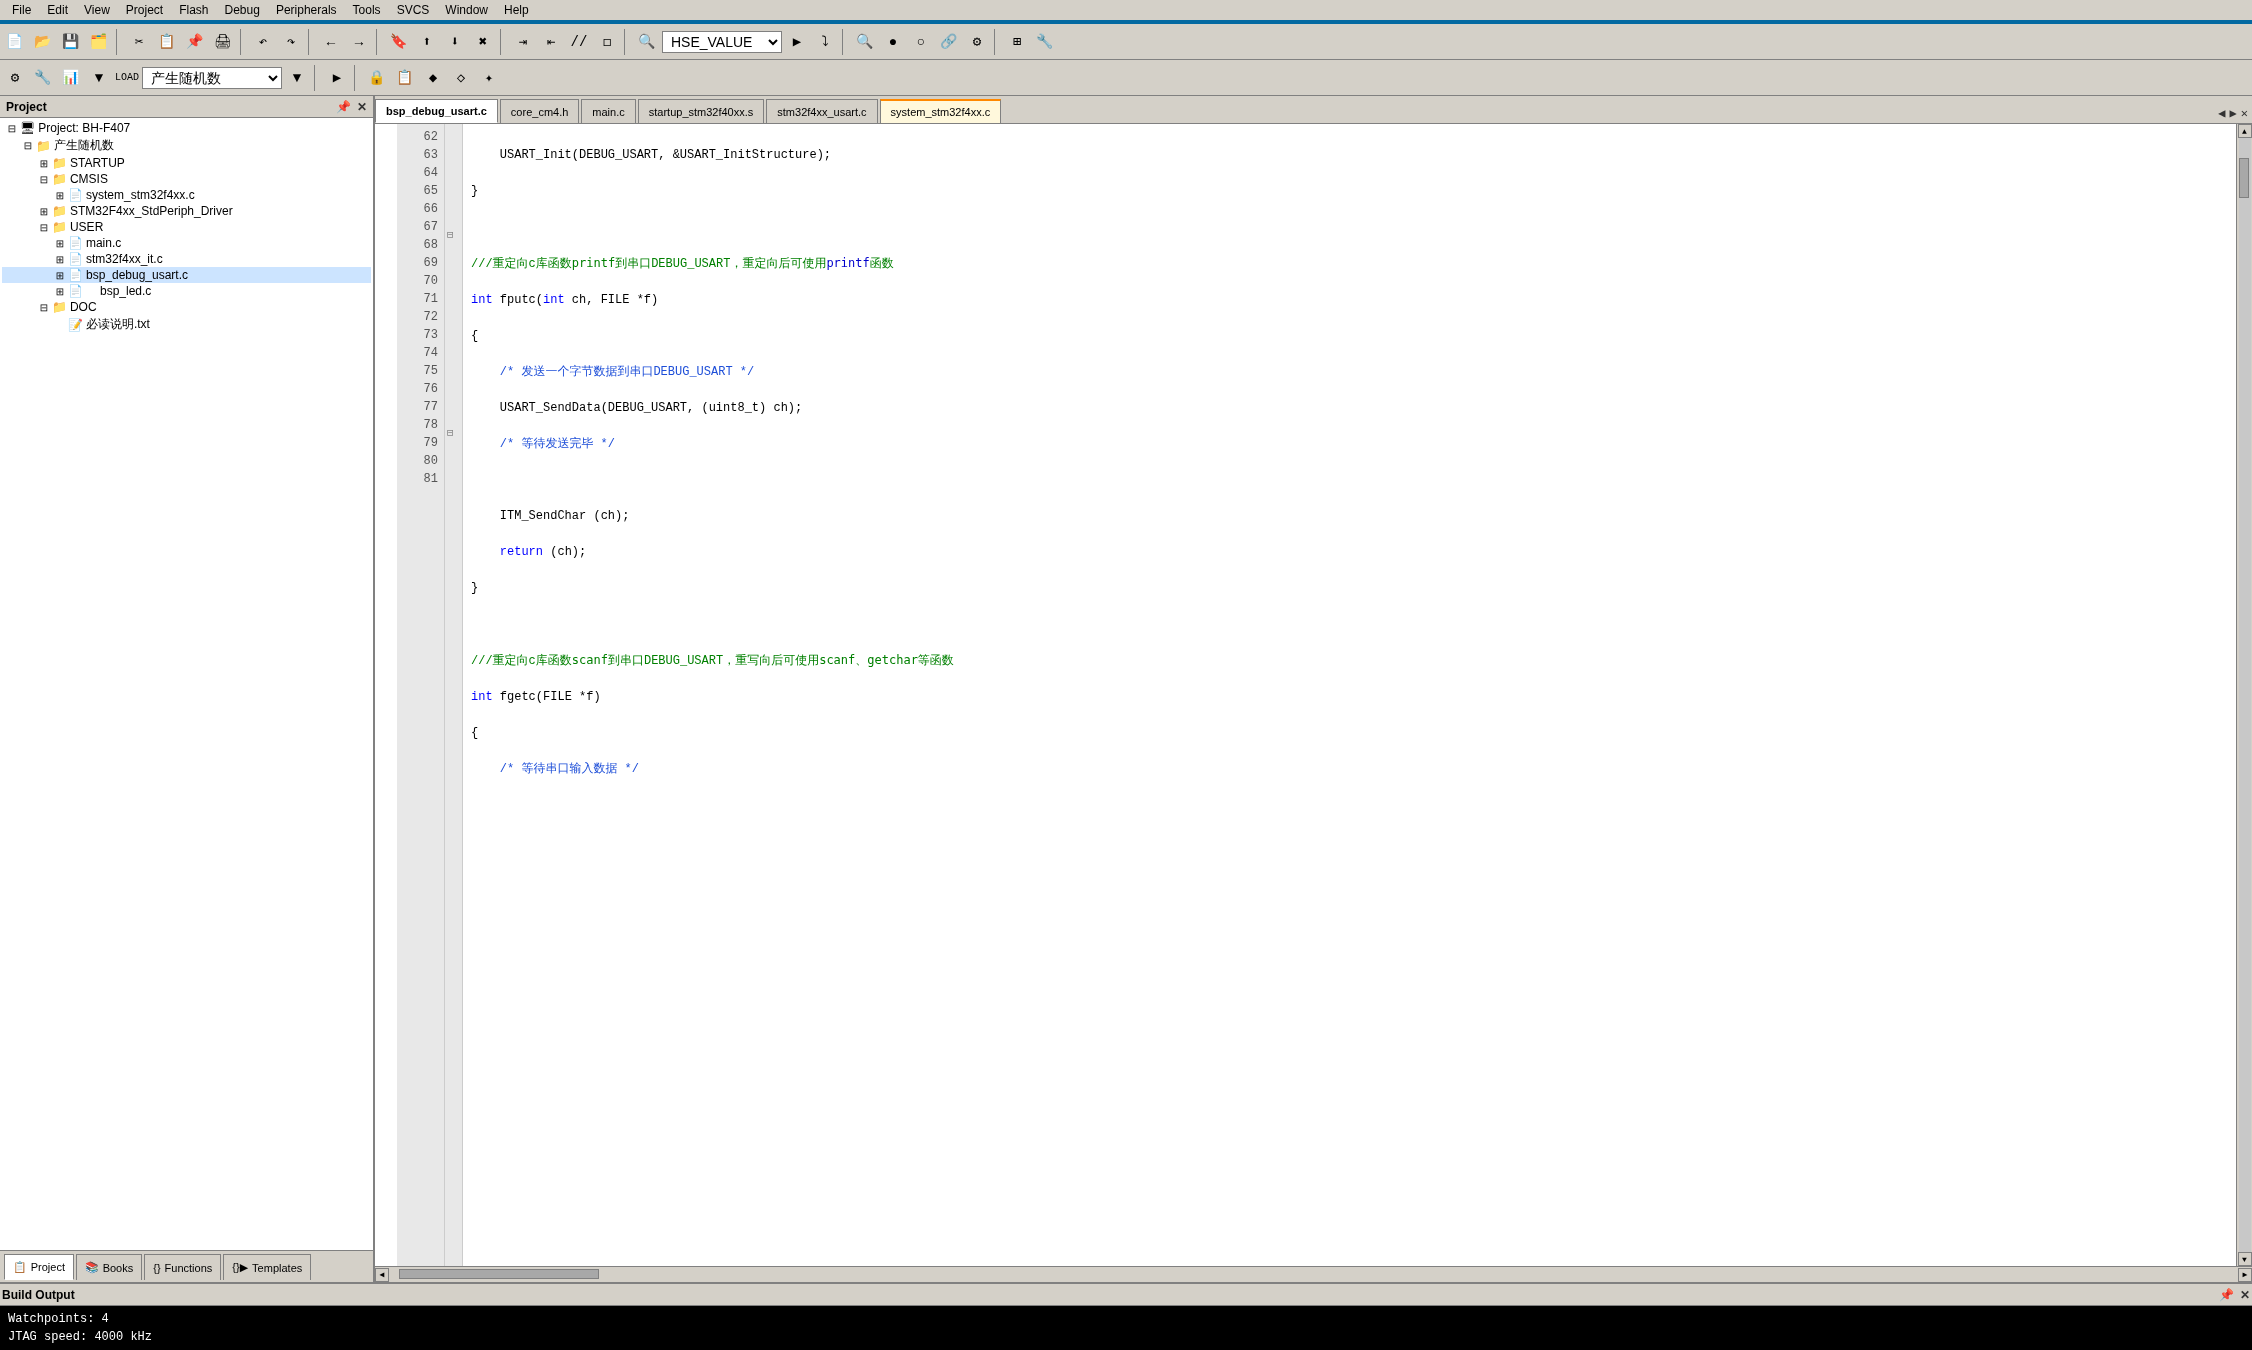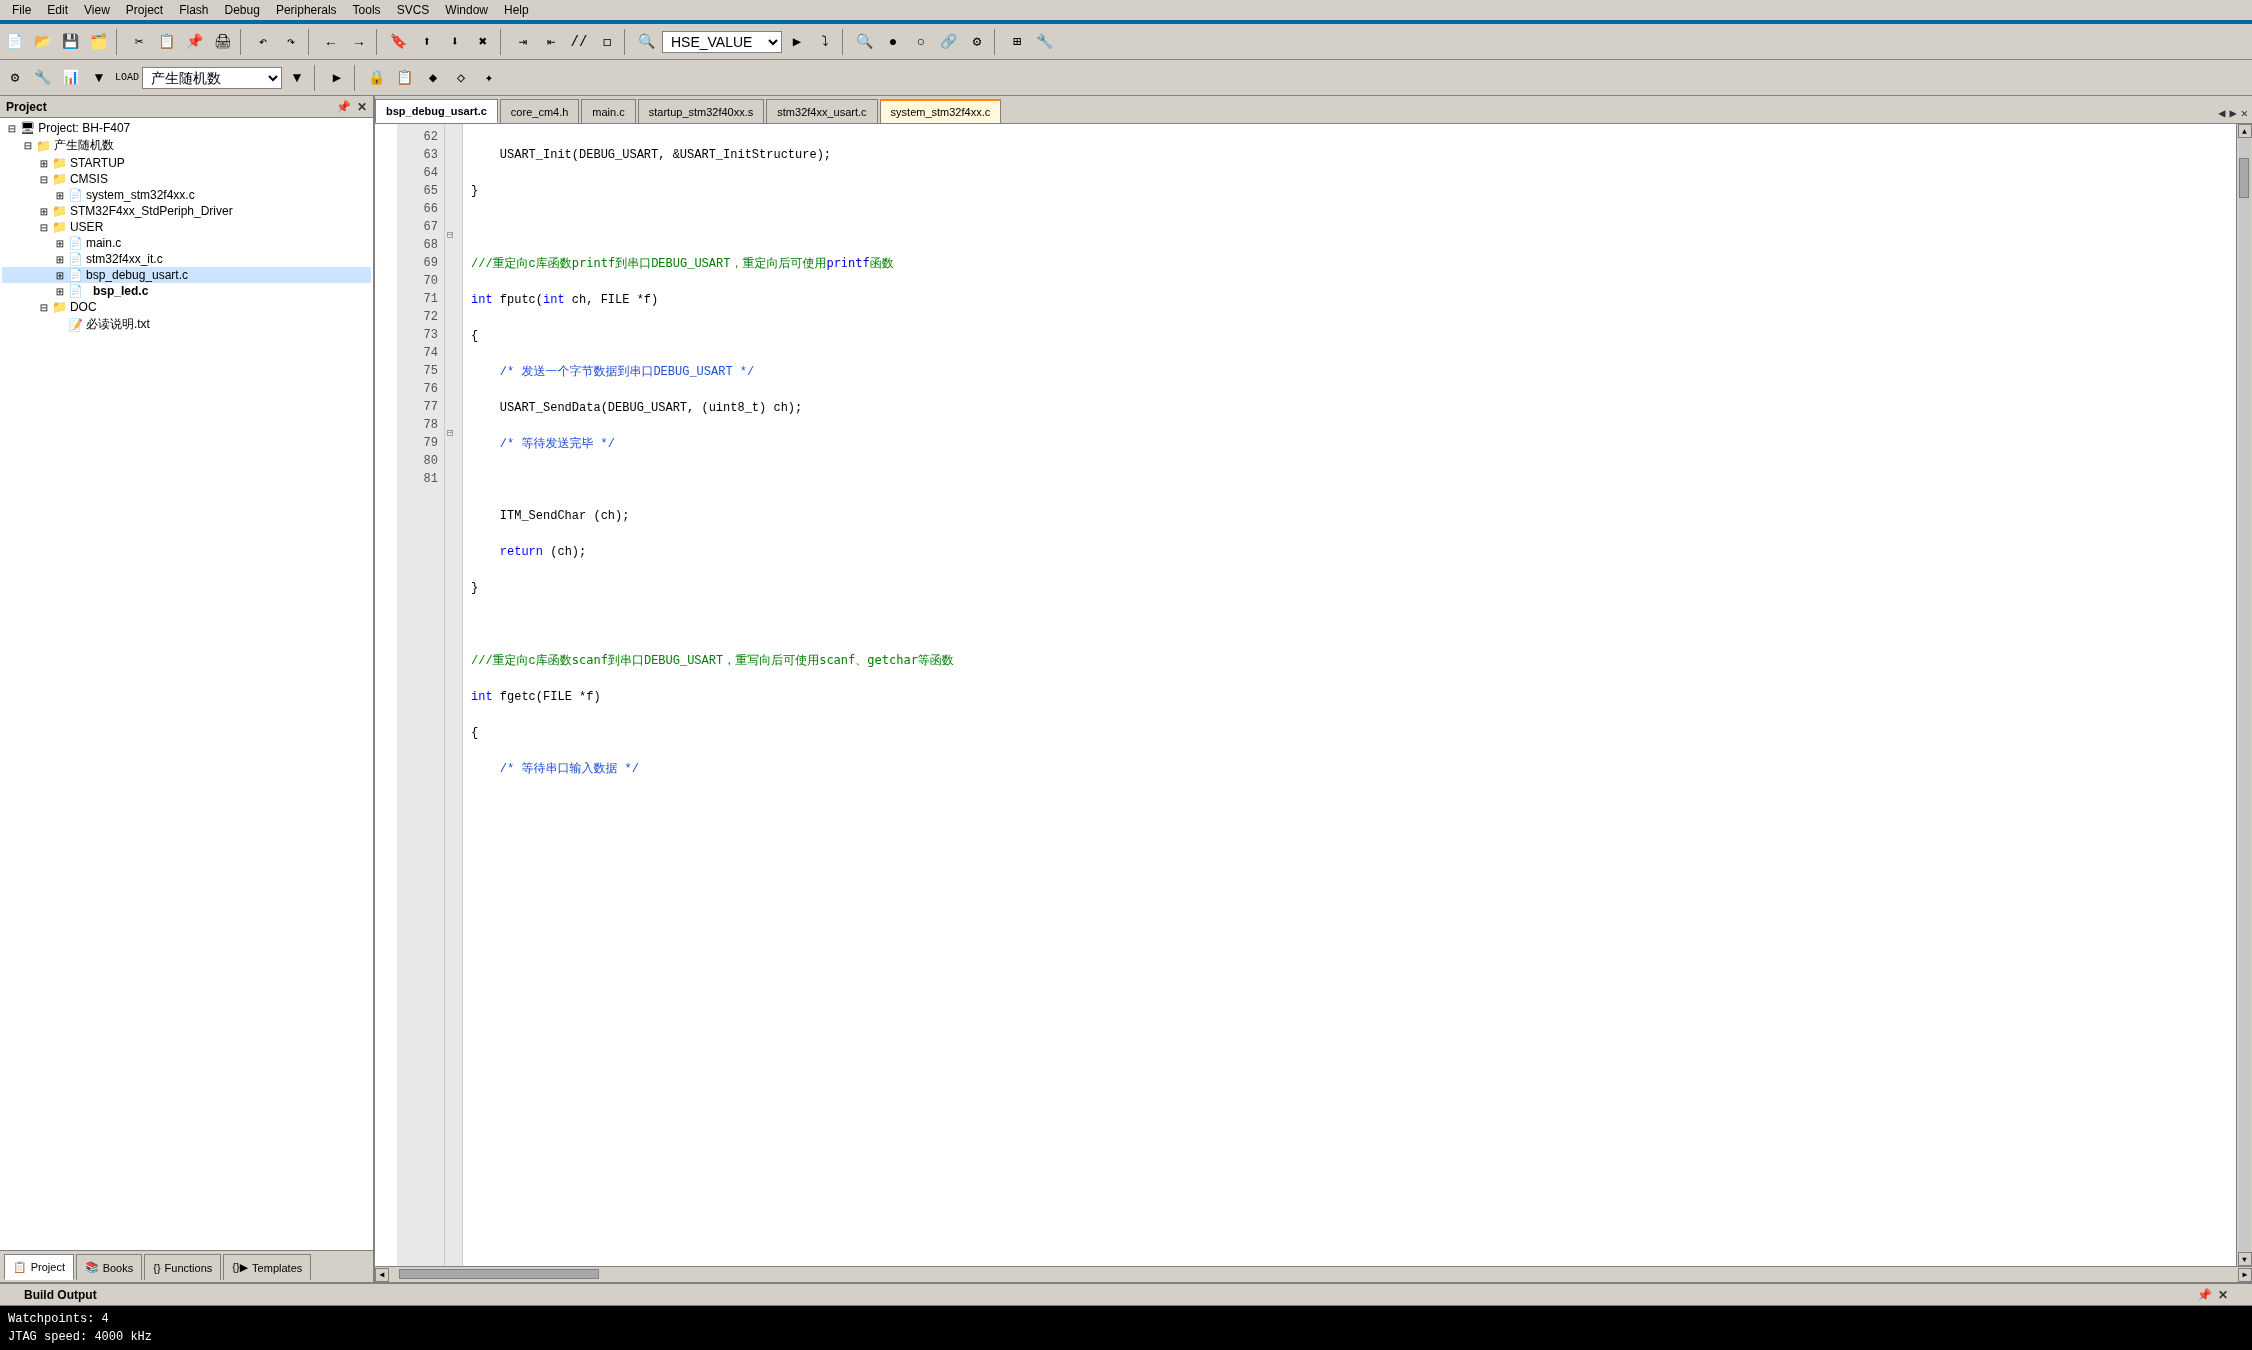--- a/index.html
+++ b/index.html
@@ -45,21 +45,21 @@
     #code-content { flex: 1; padding: 4px 8px; font-size: 12px; line-height: 1.5; white-space: pre; overflow: visible; }
 
     
     .kw { color: #0000ff; }
     .cm { color: #1d4ed8; }
     .fn { color: #000000; }
     .chinese-cm { color: #008000; }
 
     
     #build-area { height: 260px; background: #000000; border-top: 2px solid #808080; display: flex; flex-direction: column; }
-    #build-header { background: #d4d0c8; padding: 2px 24px; font-size: 12px; font-family: 'Segoe UI', Arial, sans-serif; font-weight: bold; display: flex; align-items: center; justify-content: space-between; border-bottom: 1px solid #808080; height: 22px; }
+    #build-header { background: #d4d0c8; padding: 2px 2px; font-size: 12px; font-family: 'Segoe UI', Arial, sans-serif; font-weight: bold; display: flex; align-items: center; justify-content: space-between; border-bottom: 1px solid #808080; height: 22px; }
     #build-content { flex: 1; overflow-y: auto; background: #000000; color: #ffffff; font-size: 12px; font-family: 'Courier New', Courier, monospace; padding: 4px 8px; line-height: 1.5; }
 
     
     .pin-btn { font-size: 12px; cursor: pointer; color: #333; }
     .close-btn { font-size: 12px; cursor: pointer; color: #333; }
 
     
     #code-hscroll { height: 16px; background: #d4d0c8; border-top: 1px solid #808080; display: flex; align-items: center; }
     #hscroll-track { flex: 1; height: 12px; background: #d4d0c8; position: relative; }
     #hscroll-thumb { width: 200px; height: 10px; background: #a8a8a8; position: absolute; left: 10px; border: 1px solid #808080; }
@@ -224,21 +224,21 @@
         <span class="tree-indent" style="width:48px;"></span>
         <span class="expand-icon">⊞</span>
         <span>📄</span>
         <span style="margin-left:3px;">bsp_debug_usart.c</span>
       </div>
 
       <div class="tree-item">
         <span class="tree-indent" style="width:48px;"></span>
         <span class="expand-icon">⊞</span>
         <span>📄</span>
-        <span style="margin-left:10px;font-weight:bold;">bsp_led.c</span>
+        <span style="margin-left:17px;">bsp_led.c</span>
       </div>
 
       <div class="tree-item">
         <span class="tree-indent" style="width:32px;"></span>
         <span class="expand-icon">⊟</span>
         <span class="folder-icon">📁</span>
         <span style="margin-left:3px;">DOC</span>
       </div>
 
       <div class="tree-item">

